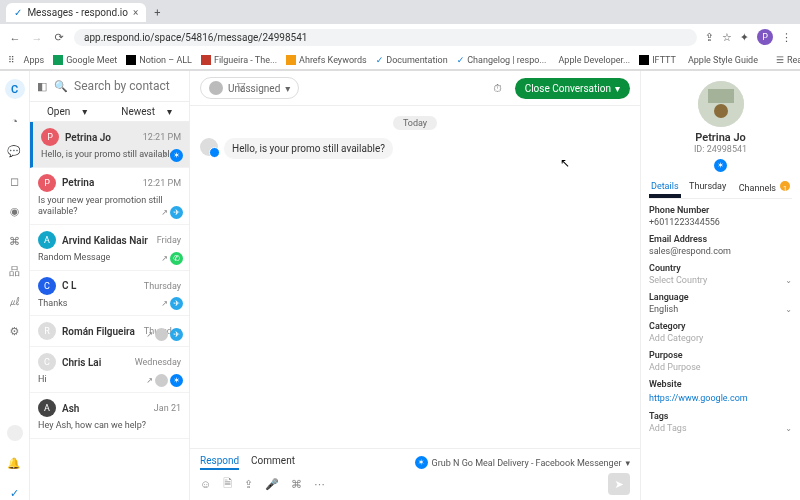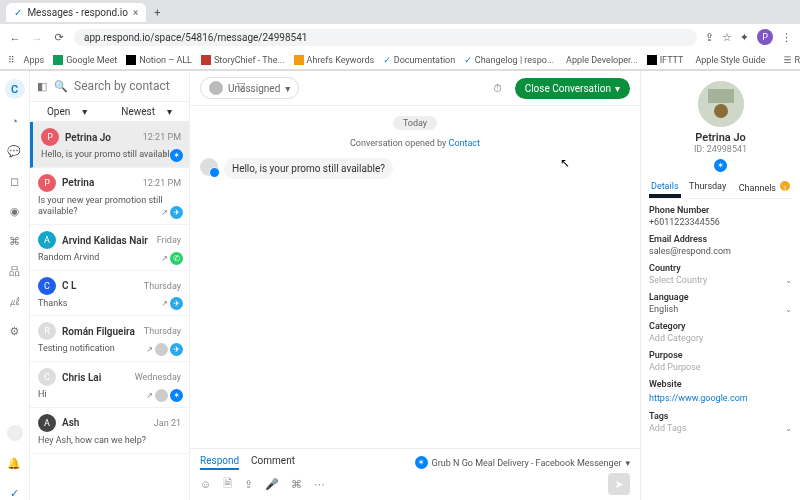--- a/index.html
+++ b/index.html
@@ -119,21 +119,21 @@
     <span class="bm">
         <span class="bm-icon" style="background:#0f9d58"></span>
         <span>Google Meet</span>
       </span>
     <span class="bm">
         <span class="bm-icon" style="background:#000"></span>
         <span>Notion – ALL</span>
       </span>
     <span class="bm">
         <span class="bm-icon" style="background:#c0392b"></span>
-        <span>StoryChief - The...</span>
+        <span>Filgueira - The...</span>
       </span>
     <span class="bm">
         <span class="bm-icon" style="background:#f39c12"></span>
         <span>Ahrefs Keywords</span>
       </span>
     <span class="bm">
         <span style="color:#0b79d0">✓</span>
         <span>Documentation</span>
       </span>
     <span class="bm">
@@ -218,21 +218,21 @@
             <span class="cl-arrow">↗</span>
             <span class="ch-dot ch-tg">✈</span>
           </div>
         </div>
         <div class="cl-item">
           <div class="cl-top">
             <div class="cl-avatar" style="background:#14a6c9">A</div>
             <div class="cl-name">Arvind Kalidas Nair</div>
             <div class="cl-time">Friday</div>
           </div>
-          <div class="cl-msg">Random Arvind</div>
+          <div class="cl-msg">Random Message</div>
           <div class="cl-ch">
             <span class="cl-arrow">↗</span>
             <span class="ch-dot ch-wa">✆</span>
           </div>
         </div>
         <div class="cl-item">
           <div class="cl-top">
             <div class="cl-avatar" style="background:#1f5fea">C</div>
             <div class="cl-name">C L</div>
             <div class="cl-time">Thursday</div>
@@ -242,21 +242,20 @@
             <span class="cl-arrow">↗</span>
             <span class="ch-dot ch-tg">✈</span>
           </div>
         </div>
         <div class="cl-item">
           <div class="cl-top">
             <div class="cl-avatar" style="background:#ddd">R</div>
             <div class="cl-name">Román Filgueira</div>
             <div class="cl-time">Thursday</div>
           </div>
-          <div class="cl-msg">Testing notification</div>
           <div class="cl-ch">
             <span class="cl-arrow">↗</span>
             <span style="width:13px;height:13px;border-radius:50%;background:#ccc;display:inline-block"></span>
             <span class="ch-dot ch-tg">✈</span>
           </div>
         </div>
         <div class="cl-item">
           <div class="cl-top">
             <div class="cl-avatar" style="background:#ddd">C</div>
             <div class="cl-name">Chris Lai</div>
@@ -290,23 +289,20 @@
       </div>
       <div class="chat-head-sp"></div>
       <span class="icon-btn">⏱</span>
       <button class="close-conv">
         <span>Close Conversation</span>
           <span>▾</span>
       </button>
     </div>
     <div class="chat-body">
       <span class="date-pill">Today</span>
-      <div class="opened">
-        <span>Conversation opened by </span><a href="#">Contact</a>
-      </div>
       <div class="msg-row">
         <div class="msg-av"></div>
         <div class="bubble">Hello, is your promo still available?</div>
       </div>
       <span class="cursor">↖</span>
     </div>
     <div class="composer">
       <div class="comp-tabs">
         <span class="active">Respond</span>
         <span>Comment</span>

